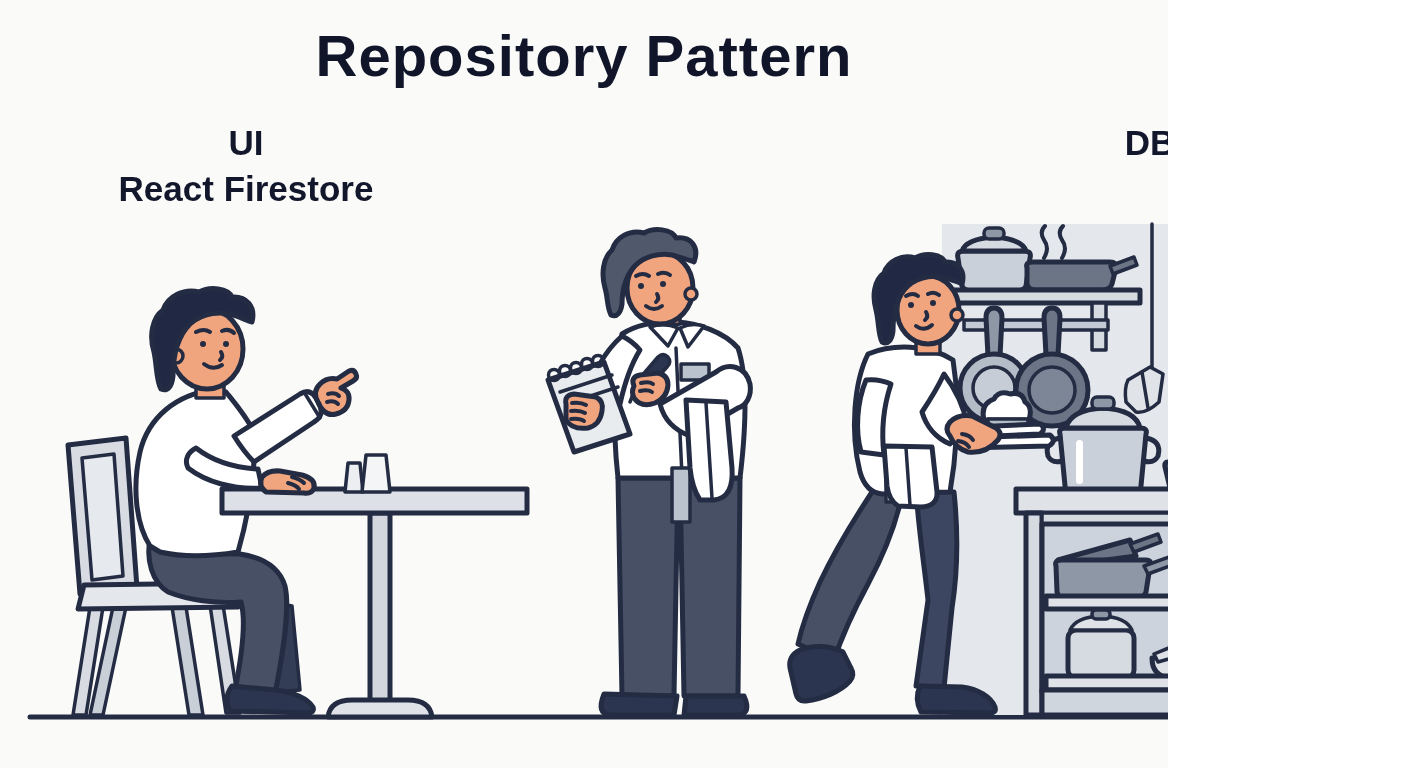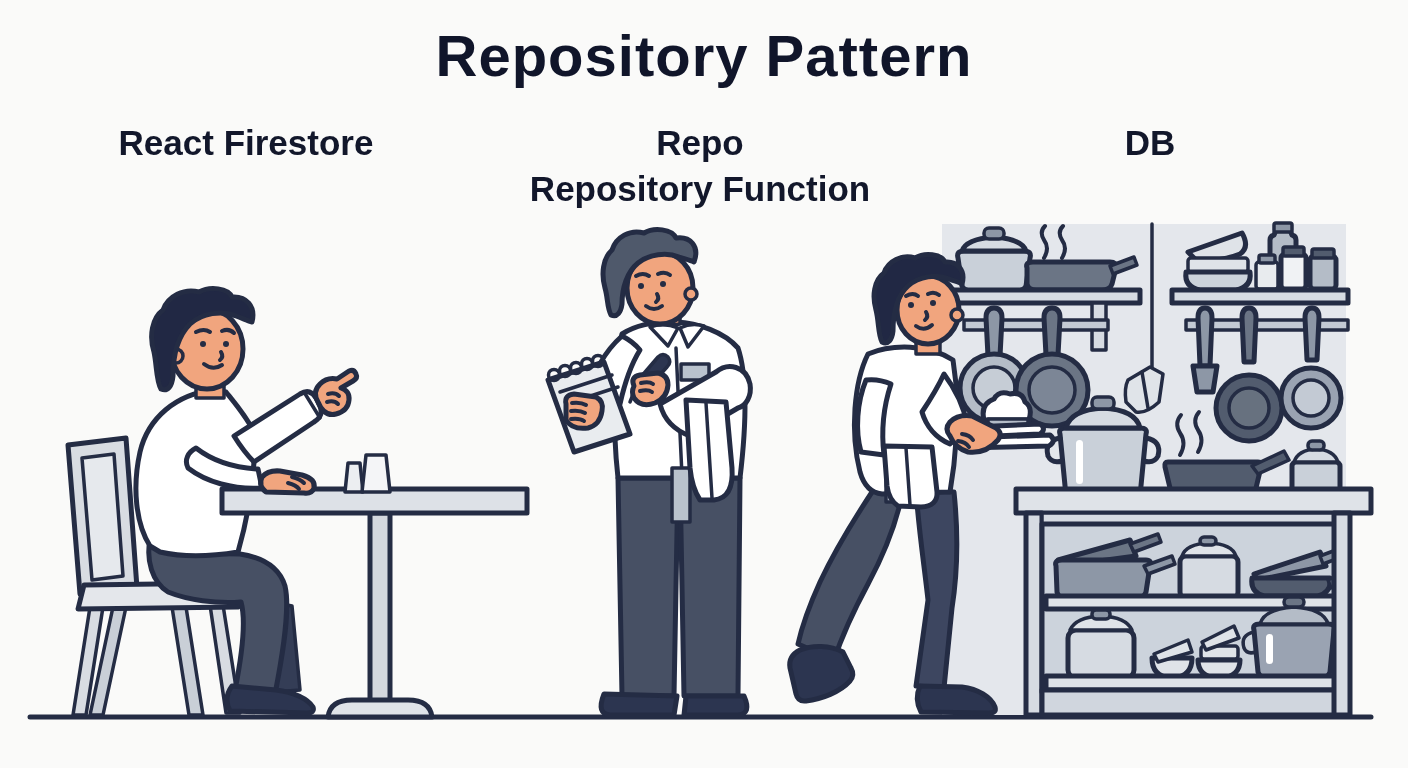--- a/index.html
+++ b/index.html
@@ -1,21 +1,22 @@
 <!DOCTYPE html>
 <html><head>
 <meta charset="utf-8">
 <style>
   html,body{margin:0;padding:0;}
   .canvas{
     position:relative;
-    width:1408px;height:768px;
+    width:1128px;height:768px;
     background:#FAFAF9;
     overflow:hidden;
     font-family:"Liberation Sans", sans-serif;
+    padding-left:40px;
   }
   .title{
     position:absolute;left:0;right:0;top:22px;
     text-align:center;
     font-size:58px;font-weight:bold;color:#10152A;
     letter-spacing:1px;
   }
   .col{position:absolute;top:120px;text-align:center;color:#12172B;}
   .col .abbr{font-size:35px;font-weight:bold;line-height:1.32;}
   .col .name{font-size:35px;font-weight:bold;line-height:1.32;}
@@ -33,25 +34,22 @@
   svg.scene .nostroke{stroke:none;}
 </style>
 </head>
 <body>
 
 <div class="canvas">
 
   <div class="title">Repository Pattern</div>
 
   <div class="col col-ui">
+    <div class="abbr">UI</div>
     <div class="name">React Firestore</div>
-  </div>
-  <div class="col col-repo">
-    <div class="abbr">Repo</div>
-    <div class="name">Repository Function</div>
   </div>
   <div class="col col-db">
     <div class="abbr">DB</div>
   </div>
 
   <svg class="scene" width="1408" height="768" viewBox="0 0 1408 768">
 
     <line x1="30" y1="717" x2="1371" y2="717"></line>
 
     <g>

